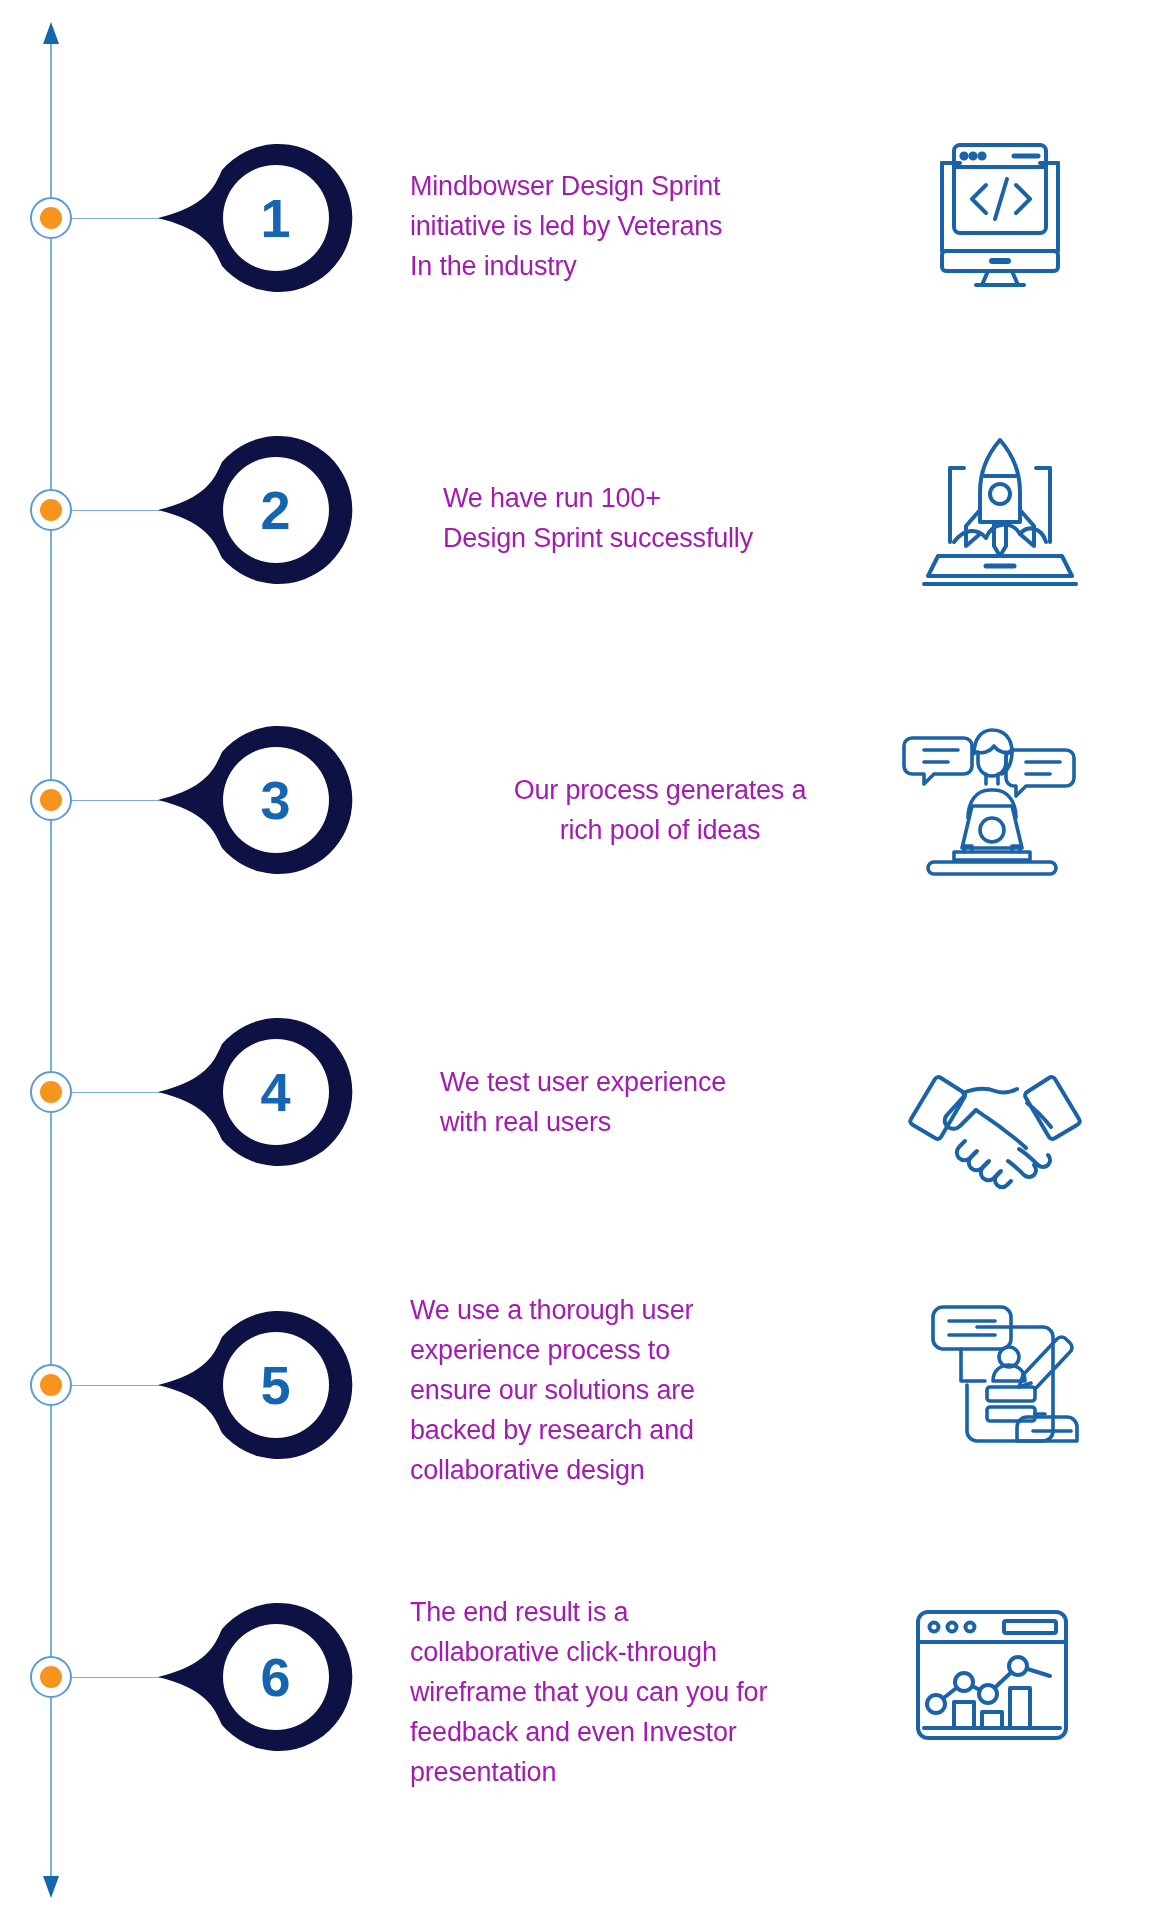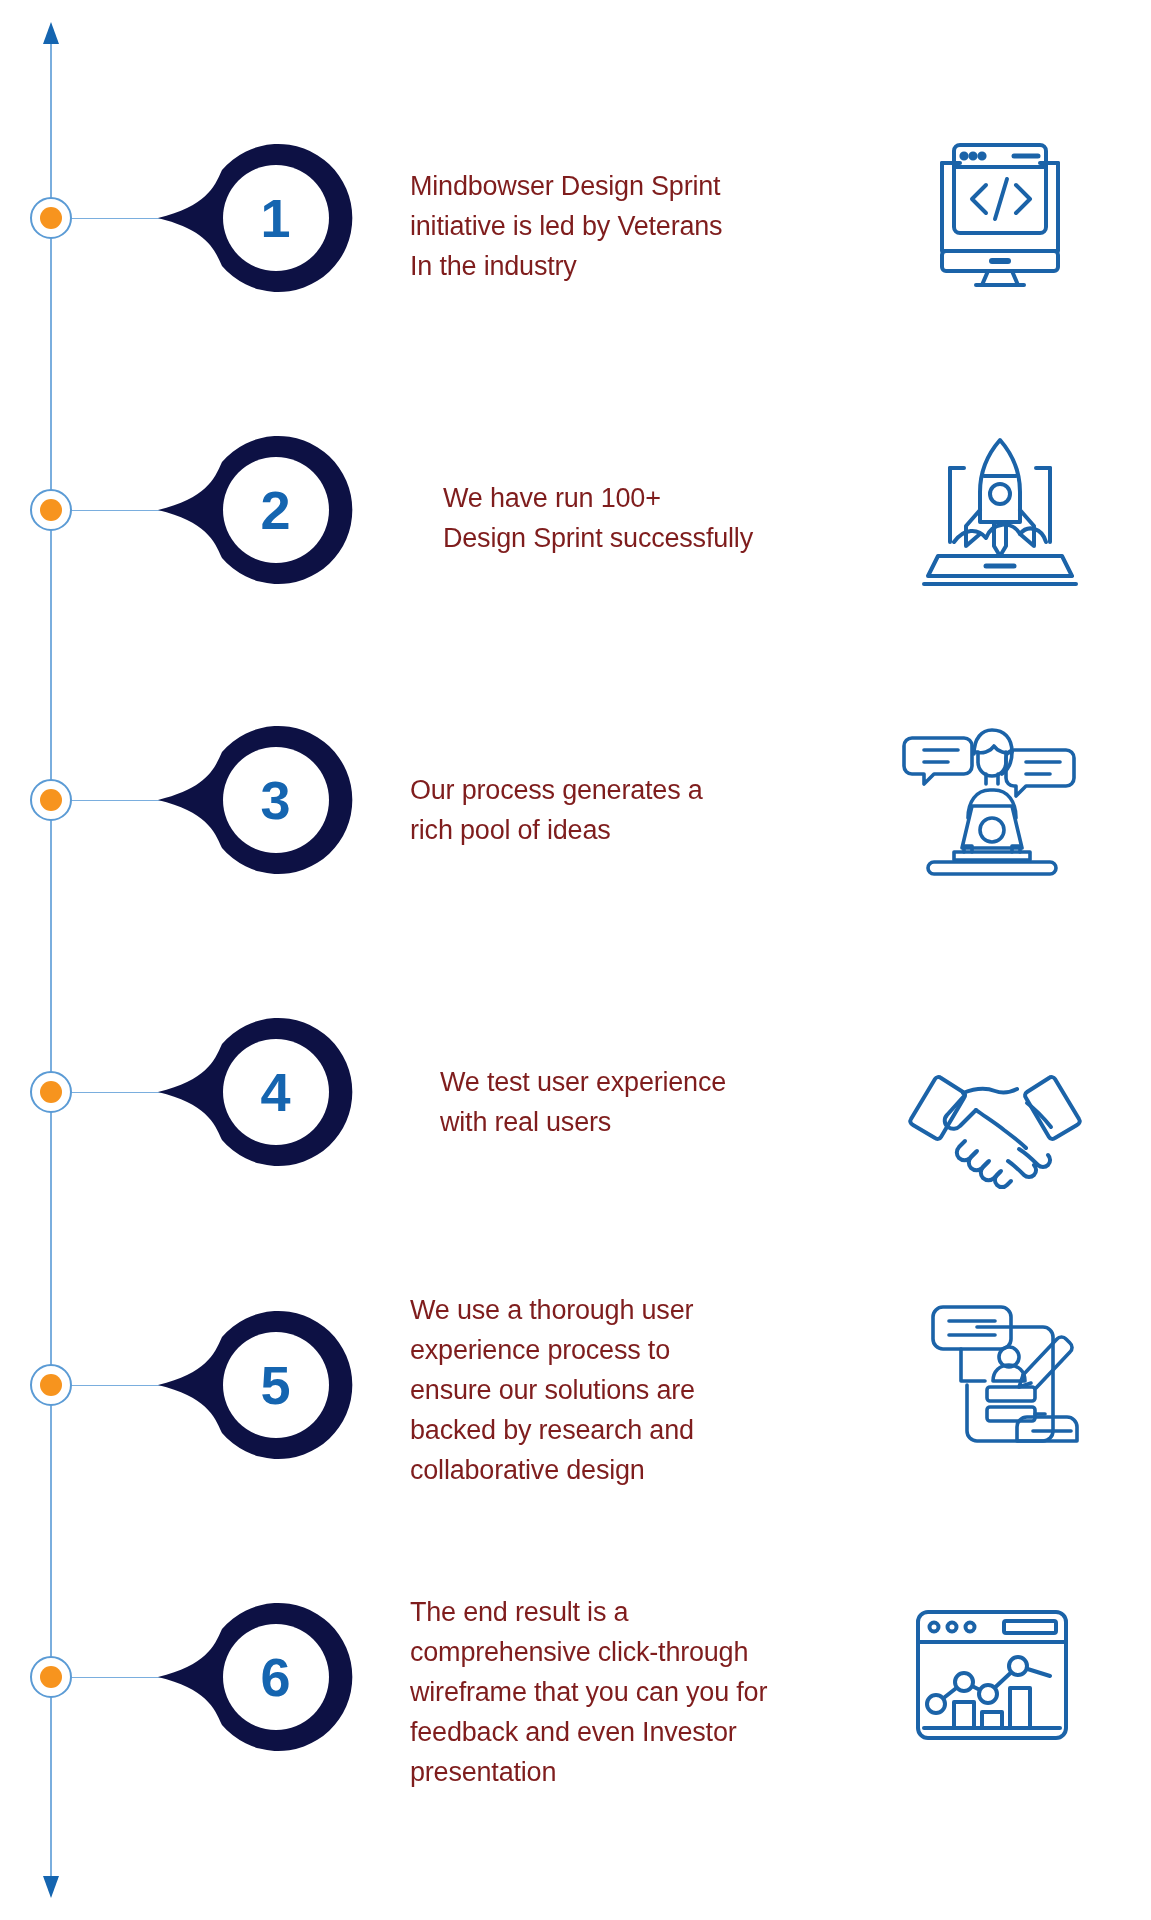--- a/index.html
+++ b/index.html
@@ -63,21 +63,21 @@
     letter-spacing: -1px;
     padding-left: 34px;
     font-family: "Liberation Sans", sans-serif;
   }
   .step-text {
     position: absolute;
     left: 410px;
     width: 500px;
     font-size: 27px;
     line-height: 40px;
-    color: #7f1d1d;
+    color: #a21caf;
     font-family: "Liberation Sans", sans-serif;
     white-space: pre-line;
     letter-spacing: -0.2px;
   }
   .step-icon {
     position: absolute;
     width: 180px;
     height: 160px;
   }
   .step-icon svg { display: block; width: 100%; height: 100%; }
@@ -169,21 +169,21 @@
       <circle cx="23" cy="23" r="20" fill="#ffffff" stroke="#5b9bd5" stroke-width="2"></circle>
       <circle cx="23" cy="23" r="11" fill="#f7941e"></circle>
     </svg>
     <div class="pin" style="left:158px; top:712px;">
       <svg viewBox="0 0 200 176">
         <path d="M0 88 C 48 76, 56 58, 64 40 A 74 74 0 1 1 64 136 C 56 118, 48 100, 0 88 Z" fill="#0d1144"></path>
         <circle cx="118" cy="88" r="53" fill="#ffffff"></circle>
       </svg>
       <div class="pin-num">3</div>
     </div>
-    <div class="step-text" style="top:770px;">Our process generates a
+    <div class="step-text" style="top:770px;text-align:center;">Our process generates a
 rich pool of ideas</div>
     <div class="step-icon" style="left:900px; top:718px;">
       <svg viewBox="0 0 180 160" fill="none" stroke="#1b63a8" stroke-width="3.6" stroke-linecap="round" stroke-linejoin="round">
         <path d="M12 20 h52 a8 8 0 0 1 8 8 v20 a8 8 0 0 1 -8 8 h-30 l-10 10 v-10 h-12 a8 8 0 0 1 -8 -8 v-20 a8 8 0 0 1 8 -8 Z"></path>
         <line x1="24" y1="32" x2="58" y2="32"></line>
         <line x1="24" y1="44" x2="48" y2="44"></line>
         <path d="M114 32 h52 a8 8 0 0 1 8 8 v20 a8 8 0 0 1 -8 8 h-40 l-10 10 v-10 h-2 a8 8 0 0 1 -8 -8 v-20 a8 8 0 0 1 8 -8 Z"></path>
         <line x1="126" y1="44" x2="160" y2="44"></line>
         <line x1="126" y1="56" x2="150" y2="56"></line>
         <path d="M74 36 c 0 -16, 8 -24, 18 -24 c 12 0, 20 8, 20 22 c 0 12, -4 18, -10 22"></path>
@@ -278,21 +278,21 @@
       <circle cx="23" cy="23" r="11" fill="#f7941e"></circle>
     </svg>
     <div class="pin" style="left:158px; top:1589px;">
       <svg viewBox="0 0 200 176">
         <path d="M0 88 C 48 76, 56 58, 64 40 A 74 74 0 1 1 64 136 C 56 118, 48 100, 0 88 Z" fill="#0d1144"></path>
         <circle cx="118" cy="88" r="53" fill="#ffffff"></circle>
       </svg>
       <div class="pin-num">6</div>
     </div>
     <div class="step-text" style="top:1592px;">The end result is a
-comprehensive click-through
+collaborative click-through
 wireframe that you can you for
 feedback and even Investor
 presentation</div>
     <div class="step-icon" style="left:900px; top:1590px;">
       <svg viewBox="0 0 180 160" fill="none" stroke="#1b63a8" stroke-width="4" stroke-linecap="round" stroke-linejoin="round">
         <path d="M18 32 a10 10 0 0 1 10 -10 h128 a10 10 0 0 1 10 10 v106 a10 10 0 0 1 -10 10 h-128 a10 10 0 0 1 -10 -10 Z"></path>
         <line x1="18" y1="52" x2="166" y2="52"></line>
         <circle cx="34" cy="37" r="4.5"></circle>
         <circle cx="52" cy="37" r="4.5"></circle>
         <circle cx="70" cy="37" r="4.5"></circle>

